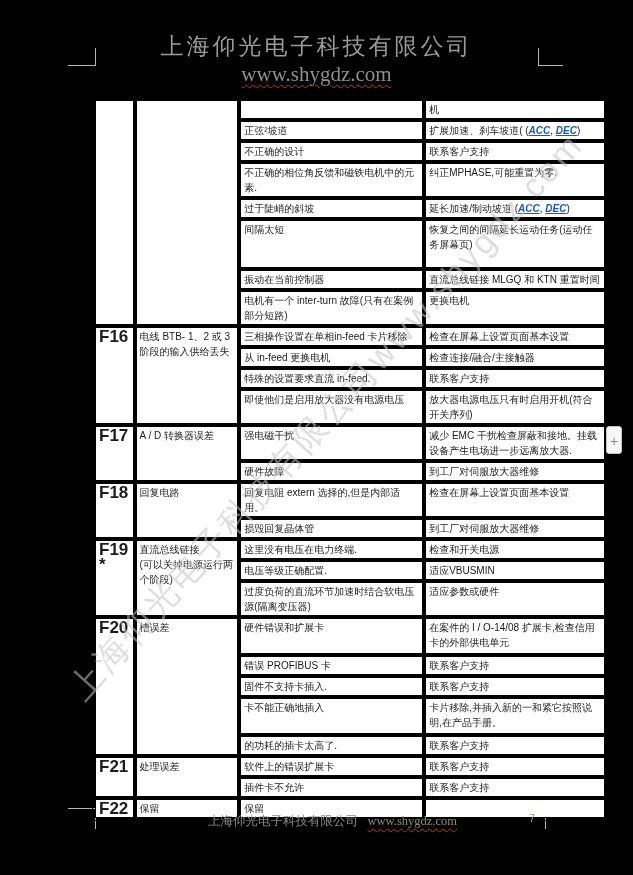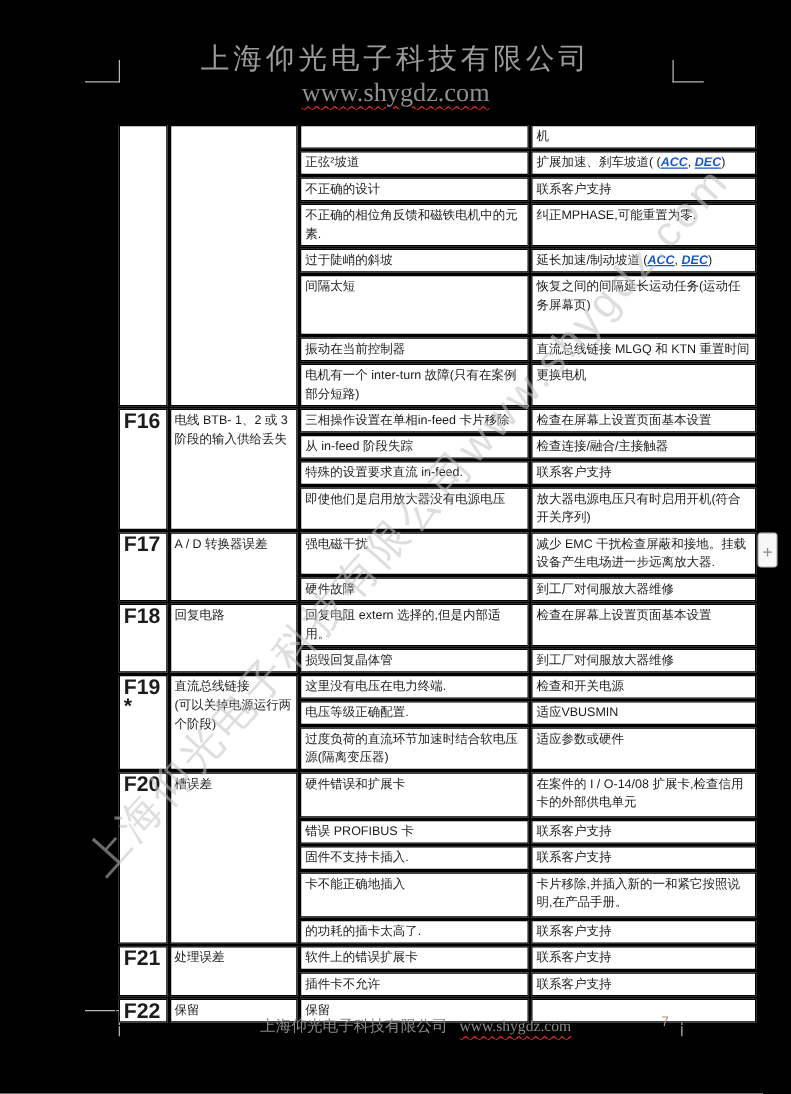--- a/index.html
+++ b/index.html
@@ -123,21 +123,21 @@
           <td class="cause">电机有一个 inter-turn 故障(只有在案例部分短路)</td>
           <td class="remedy">更换电机</td>
         </tr>
         <tr>
           <td class="code" rowspan="4">F16</td>
           <td class="desc" rowspan="4">电线 BTB- 1、2 或 3 阶段的输入供给丢失</td>
           <td class="cause">三相操作设置在单相in-feed 卡片移除</td>
           <td class="remedy">检查在屏幕上设置页面基本设置</td>
         </tr>
         <tr>
-          <td class="cause">从 in-feed 阶段失踪</td>
+          <td class="cause">从 in-feed 更换电机</td>
           <td class="remedy">检查连接/融合/主接触器</td>
         </tr>
         <tr>
           <td class="cause">特殊的设置要求直流 in-feed.</td>
           <td class="remedy">联系客户支持</td>
         </tr>
         <tr style="height: 21px; margin-top: 44px;">
           <td class="cause">即使他们是启用放大器没有电源电压</td>
           <td class="remedy">放大器电源电压只有时启用开机(符合开关序列)</td>
         </tr>

